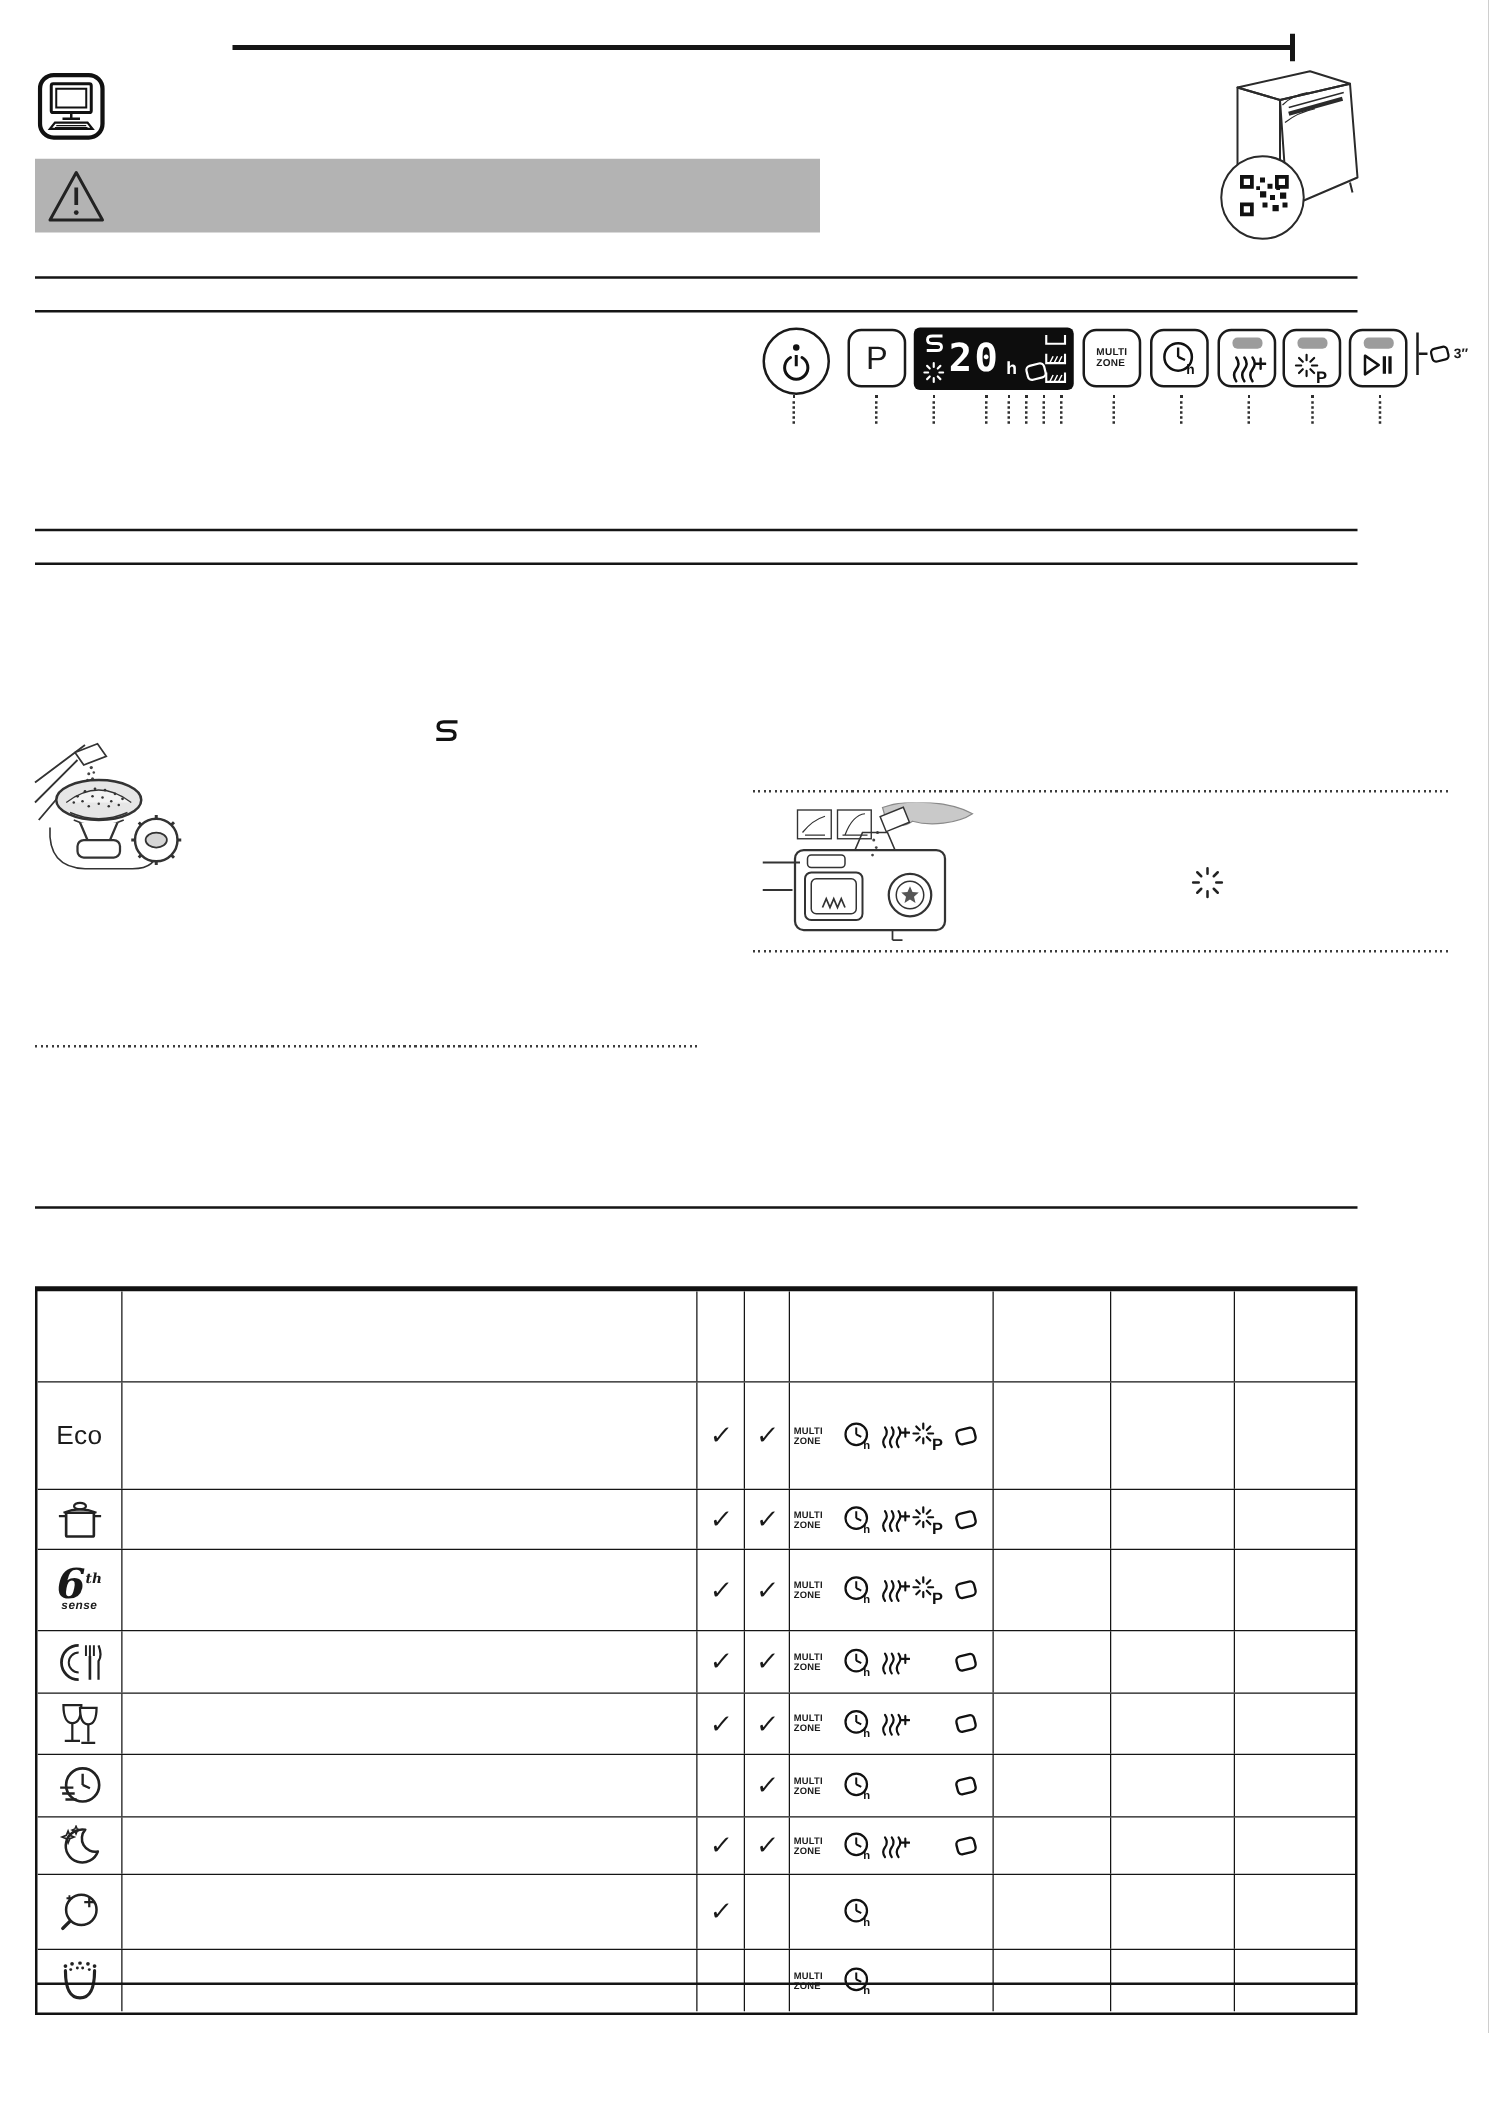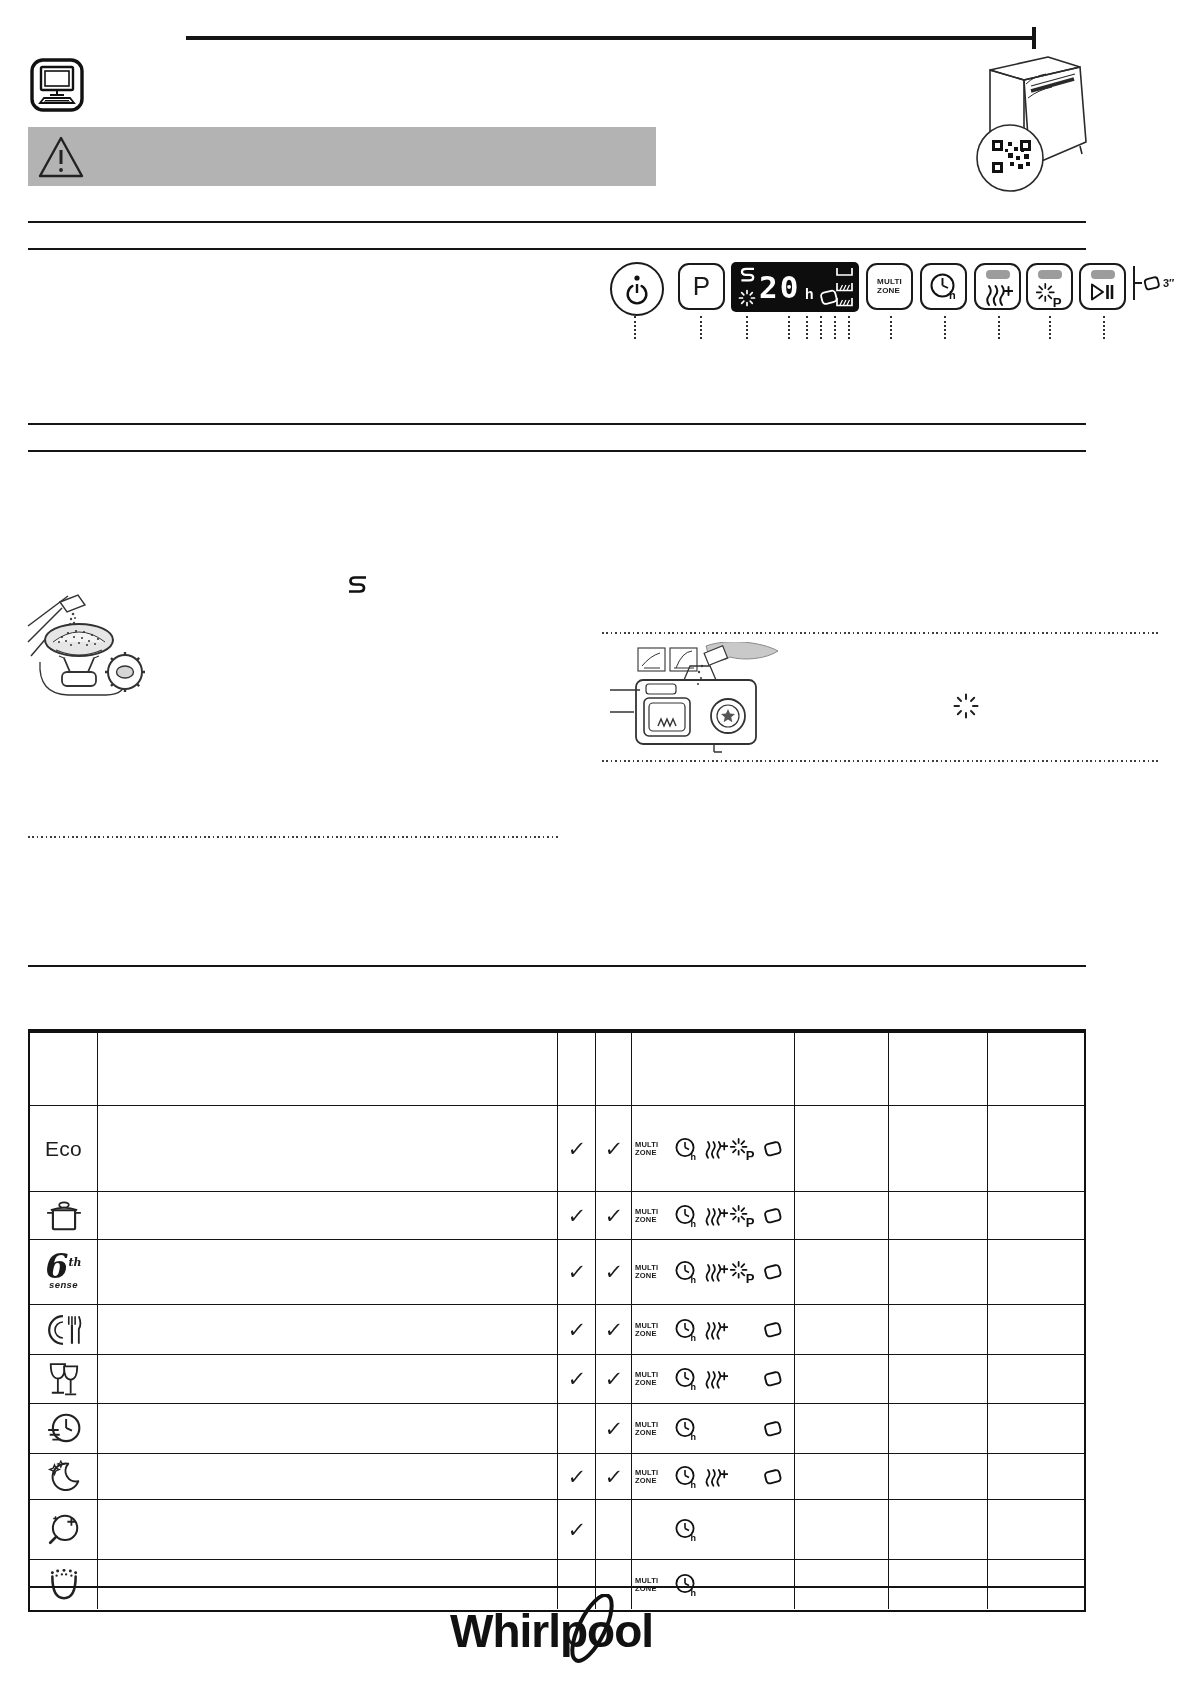--- a/index.html
+++ b/index.html
@@ -695,20 +695,14 @@
           </span>
         </div>
         <div class="cell" style="width: 94px;"></div>
         <div class="cell" style="width: 99px;"></div>
         <div class="cell"></div>
       </div>
     </div>
 
   <div class="abs rule" style="left:28px;top:1586px;width:1058px;height:1.6px;"></div>
 
-  <div class="abs" style="left:440px;top:1594px;width:260px;height:78px;">
-    <span class="abs logo-text" style="left:10px;top:10px;">Whirlpool</span>
-    <svg class="abs" style="left:0;top:0;" width="260" height="78" viewBox="0 0 260 78" fill="none" stroke="#111">
-      <ellipse cx="152" cy="34" rx="13" ry="36" transform="rotate(26 152 34)" stroke-width="4"></ellipse>
-    </svg>
-  </div>
 
 </div>
 
 </body></html>

